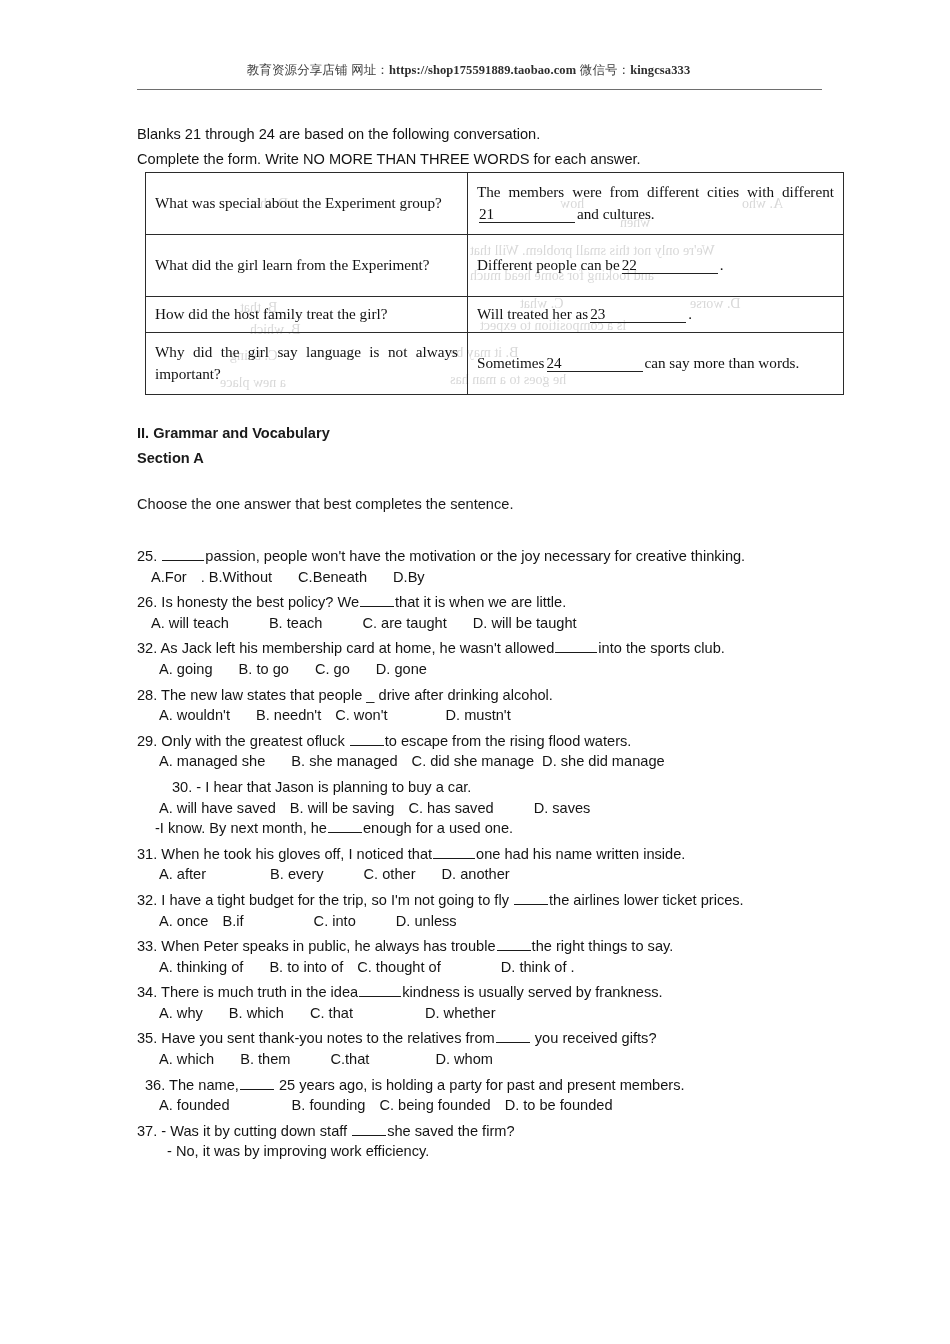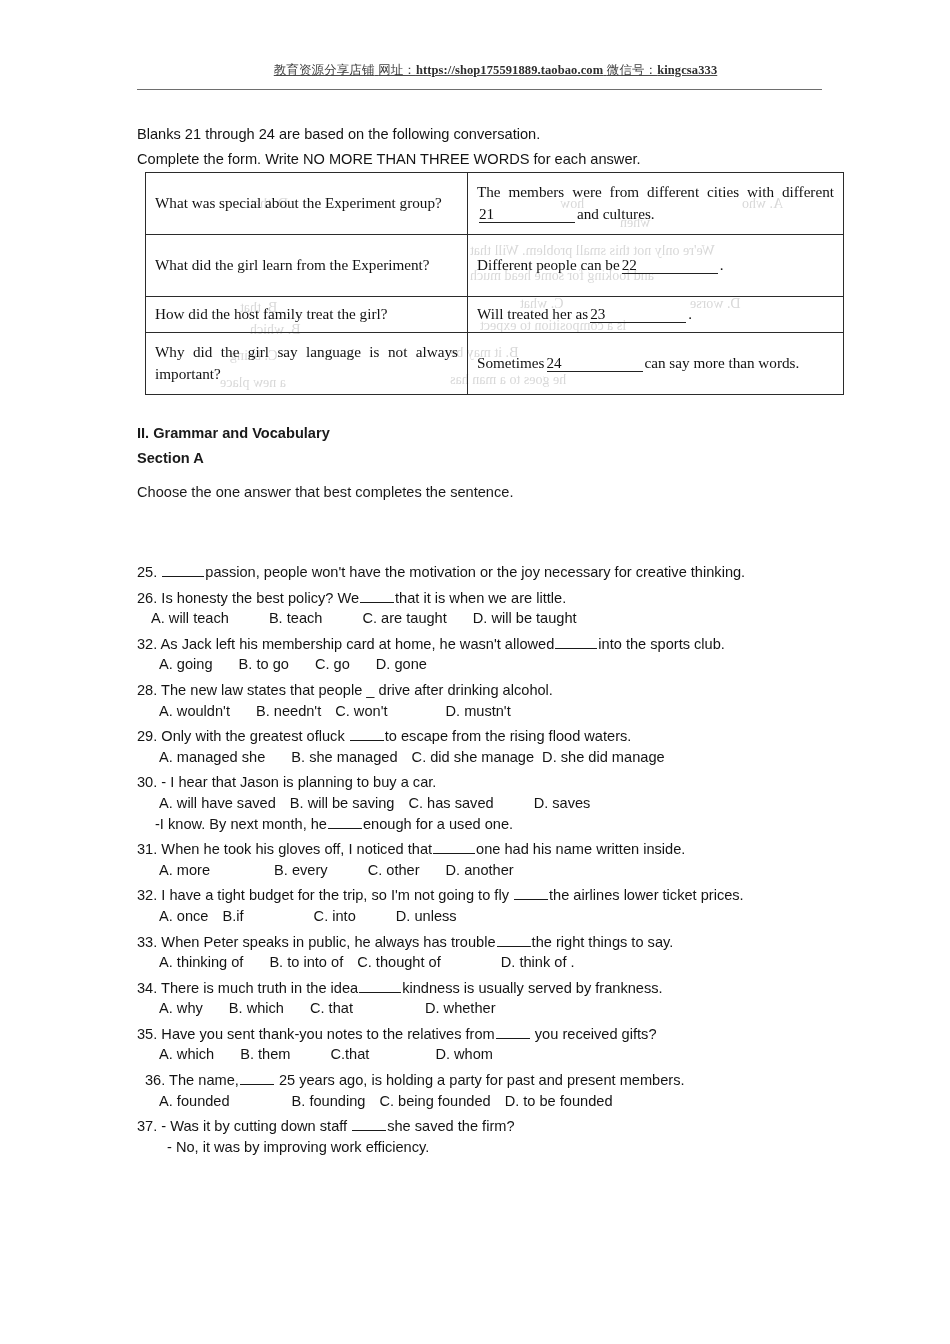--- a/index.html
+++ b/index.html
@@ -18,29 +18,28 @@
 
   .page {
     position: absolute;
     inset: 0;
     background: #ffffff;
   }
 
   
   .shop-header {
     position: absolute;
-    left: 153px;
+    left: 126px;
     top: 62px;
     width: 685px;
     font-size: 12.5px;
     color: #4a4a4a;
     letter-spacing: .1px;
     white-space: nowrap;
     text-align: center;
-    text-decoration: underline;
   }
   .shop-header .cn {
     font-family: "DejaVu Sans", sans-serif;
     font-size: 12.5px;
     color: #3d3d3d;
   }
   .shop-header .url {
     font-family: "Liberation Serif", serif;
     font-weight: bold;
     font-size: 12.5px;
@@ -136,21 +135,21 @@
   .sec {
     position: absolute;
     left: 137px;
     font-size: 14.6px;
     white-space: nowrap;
   }
   .sec.bold { font-weight: bold; }
   .sec-head2 { top: 425px; }
   .sec-head3 { top: 450px; }
   .directions-1 { top: 477px; }
-  .directions-2 { top: 484px; }
+  .directions-2 { top: 496px; }
   .directions-1 b { font-weight: bold; }
 
   
   .qlist {
     position: absolute;
     left: 137px;
     top: 549px;
     width: 700px;
   }
   .q-row {
@@ -230,40 +229,41 @@
       </tr>
     </tbody>
   </table>
 
   <div class="sec bold sec-head2">II. Grammar and Vocabulary</div>
   <div class="sec bold sec-head3">Section A</div>
   <div class="sec directions-2">Choose the one answer that best completes the sentence.</div>
 
   <div class="qlist">
 
-    <div class="q-row q-stem" style="margin-top:16px;"><span>25.</span> <span class="ul-blank ul-5"></span><span>passion, people won't have the motivation or the joy necessary for creative thinking.</span></div>
+    <div class="q-row q-stem" style="margin-top:0;"><span>25.</span> <span class="ul-blank ul-5"></span><span>passion, people won't have the motivation or the joy necessary for creative thinking.</span></div>
+    <div class="q-row q-opts" style="margin-top:6px;"><span>A.For</span><span class="opt-gap-s"></span><span>. B.Without</span><span class="opt-gap-m"></span><span>C.Beneath</span><span class="opt-gap-m"></span><span>D.By</span></div>
 
     <div class="q-row q-stem" style="margin-top:11px;"><span>26.</span> <span>Is honesty the best policy? We</span><span class="ul-blank ul-4"></span><span>that it is when we are little.</span></div>
     <div class="q-row q-opts" style="margin-top:6px;"><span>A. will teach</span><span class="opt-gap-l"></span><span>B. teach</span><span class="opt-gap-l"></span><span>C. are taught</span><span class="opt-gap-m"></span><span>D. will be taught</span></div>
 
     <div class="q-row q-stem" style="margin-top:11px;"><span>32.</span> <span>As Jack left his membership card at home, he wasn't allowed</span><span class="ul-blank ul-5"></span><span>into the sports club.</span></div>
     <div class="q-row q-opts" style="margin-top:6px; padding-left:22px;"><span>A. going</span><span class="opt-gap-m"></span><span>B. to go</span><span class="opt-gap-m"></span><span>C. go</span><span class="opt-gap-m"></span><span>D. gone</span></div>
 
     <div class="q-row q-stem" style="margin-top:11px;"><span>28.</span> <span>The new law states that people _ drive after drinking alcohol.</span></div>
     <div class="q-row q-opts" style="margin-top:6px; padding-left:22px;"><span>A. wouldn't</span><span class="opt-gap-m"></span><span>B. needn't</span><span class="opt-gap-s"></span><span>C. won't</span><span class="opt-gap-l"></span><span style="display:inline-block;width:18px;"></span><span>D. mustn't</span></div>
 
     <div class="q-row q-stem" style="margin-top:11px;"><span>29.</span> <span>Only with the greatest ofluck</span> <span class="ul-blank ul-4"></span><span>to escape from the rising flood waters.</span></div>
     <div class="q-row q-opts" style="margin-top:6px; padding-left:22px;"><span>A. managed she</span><span class="opt-gap-m"></span><span>B. she managed</span><span class="opt-gap-s"></span><span>C. did she manage</span><span class="opt-gap-s" style="width:8px;"></span><span>D. she did manage</span></div>
 
-    <div class="q-row q-stem" style="margin-top:11px;"><span>30.</span> <span>- I hear that Jason is planning to buy a car.</span></div>
+    <div class="q-row q-stem" style="margin-top:11px;margin-left:35px;"><span>30.</span> <span>- I hear that Jason is planning to buy a car.</span></div>
     <div class="q-row q-opts" style="margin-top:6px; padding-left:22px;"><span>A. will have saved</span><span class="opt-gap-s"></span><span>B. will be saving</span><span class="opt-gap-s"></span><span>C. has saved</span><span class="opt-gap-l"></span><span>D. saves</span></div>
     <div class="q-row q-sub" style="margin-top:6px; padding-left:18px;"><span>-I know. By next month, he</span><span class="ul-blank ul-4"></span><span>enough for a used one.</span></div>
 
     <div class="q-row q-stem" style="margin-top:11px;"><span>31.</span> <span>When he took his gloves off, I noticed that</span><span class="ul-blank ul-5"></span><span>one had his name written inside.</span></div>
-    <div class="q-row q-opts" style="margin-top:6px; padding-left:22px;"><span>A. more</span><span class="opt-gap-l"></span><span style="display:inline-block;width:24px;"></span><span>B. every</span><span class="opt-gap-l"></span><span>C. other</span><span class="opt-gap-m"></span><span>D. another</span></div>
+    <div class="q-row q-opts" style="margin-top:6px; padding-left:22px;"><span>A. after</span><span class="opt-gap-l"></span><span style="display:inline-block;width:24px;"></span><span>B. every</span><span class="opt-gap-l"></span><span>C. other</span><span class="opt-gap-m"></span><span>D. another</span></div>
 
     <div class="q-row q-stem" style="margin-top:11px;"><span>32.</span> <span>I have a tight budget for the trip, so I'm not going to fly</span> <span class="ul-blank ul-4"></span><span>the airlines lower ticket prices.</span></div>
     <div class="q-row q-opts" style="margin-top:6px; padding-left:22px;"><span>A. once</span><span class="opt-gap-s"></span><span>B.if</span><span class="opt-gap-l"></span><span style="display:inline-block;width:30px;"></span><span>C. into</span><span class="opt-gap-l"></span><span>D. unless</span></div>
 
     <div class="q-row q-stem" style="margin-top:11px;"><span>33.</span> <span>When Peter speaks in public, he always has trouble</span><span class="ul-blank ul-4"></span><span>the right things to say.</span></div>
     <div class="q-row q-opts" style="margin-top:6px; padding-left:22px;"><span>A. thinking of</span><span class="opt-gap-m"></span><span>B. to into of</span><span class="opt-gap-s"></span><span>C. thought of</span><span class="opt-gap-l"></span><span style="display:inline-block;width:20px;"></span><span>D. think of  .</span></div>
 
     <div class="q-row q-stem" style="margin-top:11px;"><span>34.</span> <span>There is much truth in the idea</span><span class="ul-blank ul-5"></span><span>kindness is usually served by frankness.</span></div>
     <div class="q-row q-opts" style="margin-top:6px; padding-left:22px;"><span>A. why</span><span class="opt-gap-m"></span><span>B. which</span><span class="opt-gap-m"></span><span>C. that</span><span class="opt-gap-l"></span><span style="display:inline-block;width:32px;"></span><span>D. whether</span></div>
 

